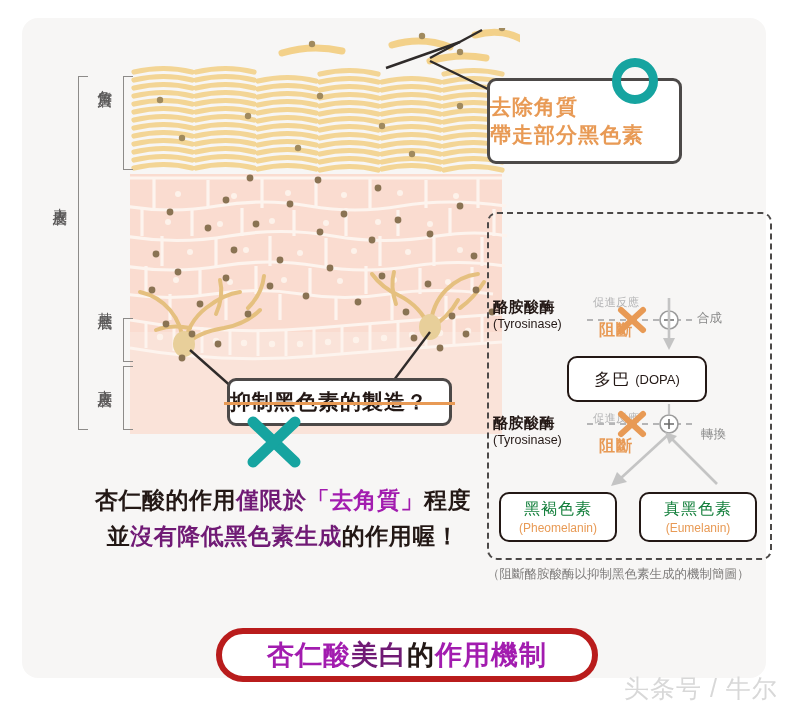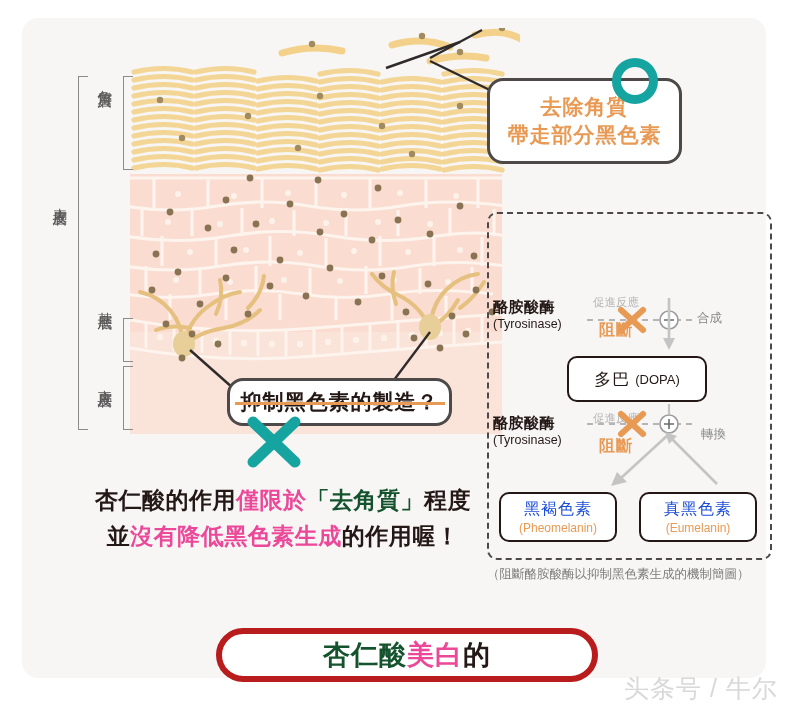--- a/index.html
+++ b/index.html
@@ -45,25 +45,24 @@
     border-top: 1.6px solid #8d8b89;
     border-bottom: 1.6px solid #8d8b89;
     width: 9px;
   }
 
   
   .callout {
     position: absolute;
     background: #ffffff;
     border: 3px solid #4c4948;
-    border-radius: 16px;
+    border-radius: 9px;
     box-sizing: border-box;
     display: flex;
     flex-direction: column;
-    align-items: center;
     justify-content: center;
   }
   .callout .line {
     color: #e89a55;
     font-size: 21px;
     font-weight: bold;
     letter-spacing: 1px;
     line-height: 1.35;
     white-space: nowrap;
   }
@@ -99,22 +98,22 @@
     position: absolute;
     left: 78px; top: 483px;
     width: 410px;
     text-align: center;
     font-size: 23px;
     font-weight: bold;
     line-height: 1.55;
     letter-spacing: 0.5px;
   }
   .t-dark { color: #231815; }
-  .t-teal { color: #ec4899; }
-  .t-orange { color: #14532d; }
+  .t-teal { color: #701a75; }
+  .t-orange { color: #a21caf; }
 
   
   #pathway {
     position: absolute;
     left: 487px; top: 212px;
     width: 285px; height: 348px;
     border: 2.5px dashed #4c4948;
     border-radius: 10px;
     box-sizing: border-box;
   }
@@ -125,21 +124,21 @@
     background: #ffffff;
     box-sizing: border-box;
     display: flex;
     align-items: center;
     justify-content: center;
     white-space: nowrap;
   }
   .node .cn { font-size: 17px; color: #231815; letter-spacing: 1px; }
   .node .en { font-size: 13px; color: #231815; margin-left: 5px; }
   .node.pigment { flex-direction: column; }
-  .node.pigment .cn { color: #1d4ed8; font-size: 16px; }
+  .node.pigment .cn { color: #15803d; font-size: 16px; }
   .node.pigment .en { color: #e89a55; font-size: 12px; margin-left: 0; margin-top: 1px; }
 
   .enzyme {
     position: absolute;
     text-align: left;
     white-space: nowrap;
   }
   .enzyme .cn { display: block; font-size: 15px; color: #231815; font-weight: bold; letter-spacing: 0.5px; }
   .enzyme .en { display: block; font-size: 12.5px; color: #231815; }
 
@@ -579,15 +578,16 @@
     <span class="en">(Eumelanin)</span>
   </div>
 </div>
 
 <div id="panel-caption">（阻斷酪胺酸酶以抑制黑色素生成的機制簡圖）</div>
 
 <div id="title-pill">
   <span class="t-orange">杏仁酸</span>
     <span class="t-teal">美白</span>
     <span class="t-dark">的</span>
+    <span class="t-orange">作用機制</span>
 </div>
 
 <div id="watermark">头条号 / 牛尔</div>
 
 </body></html>

